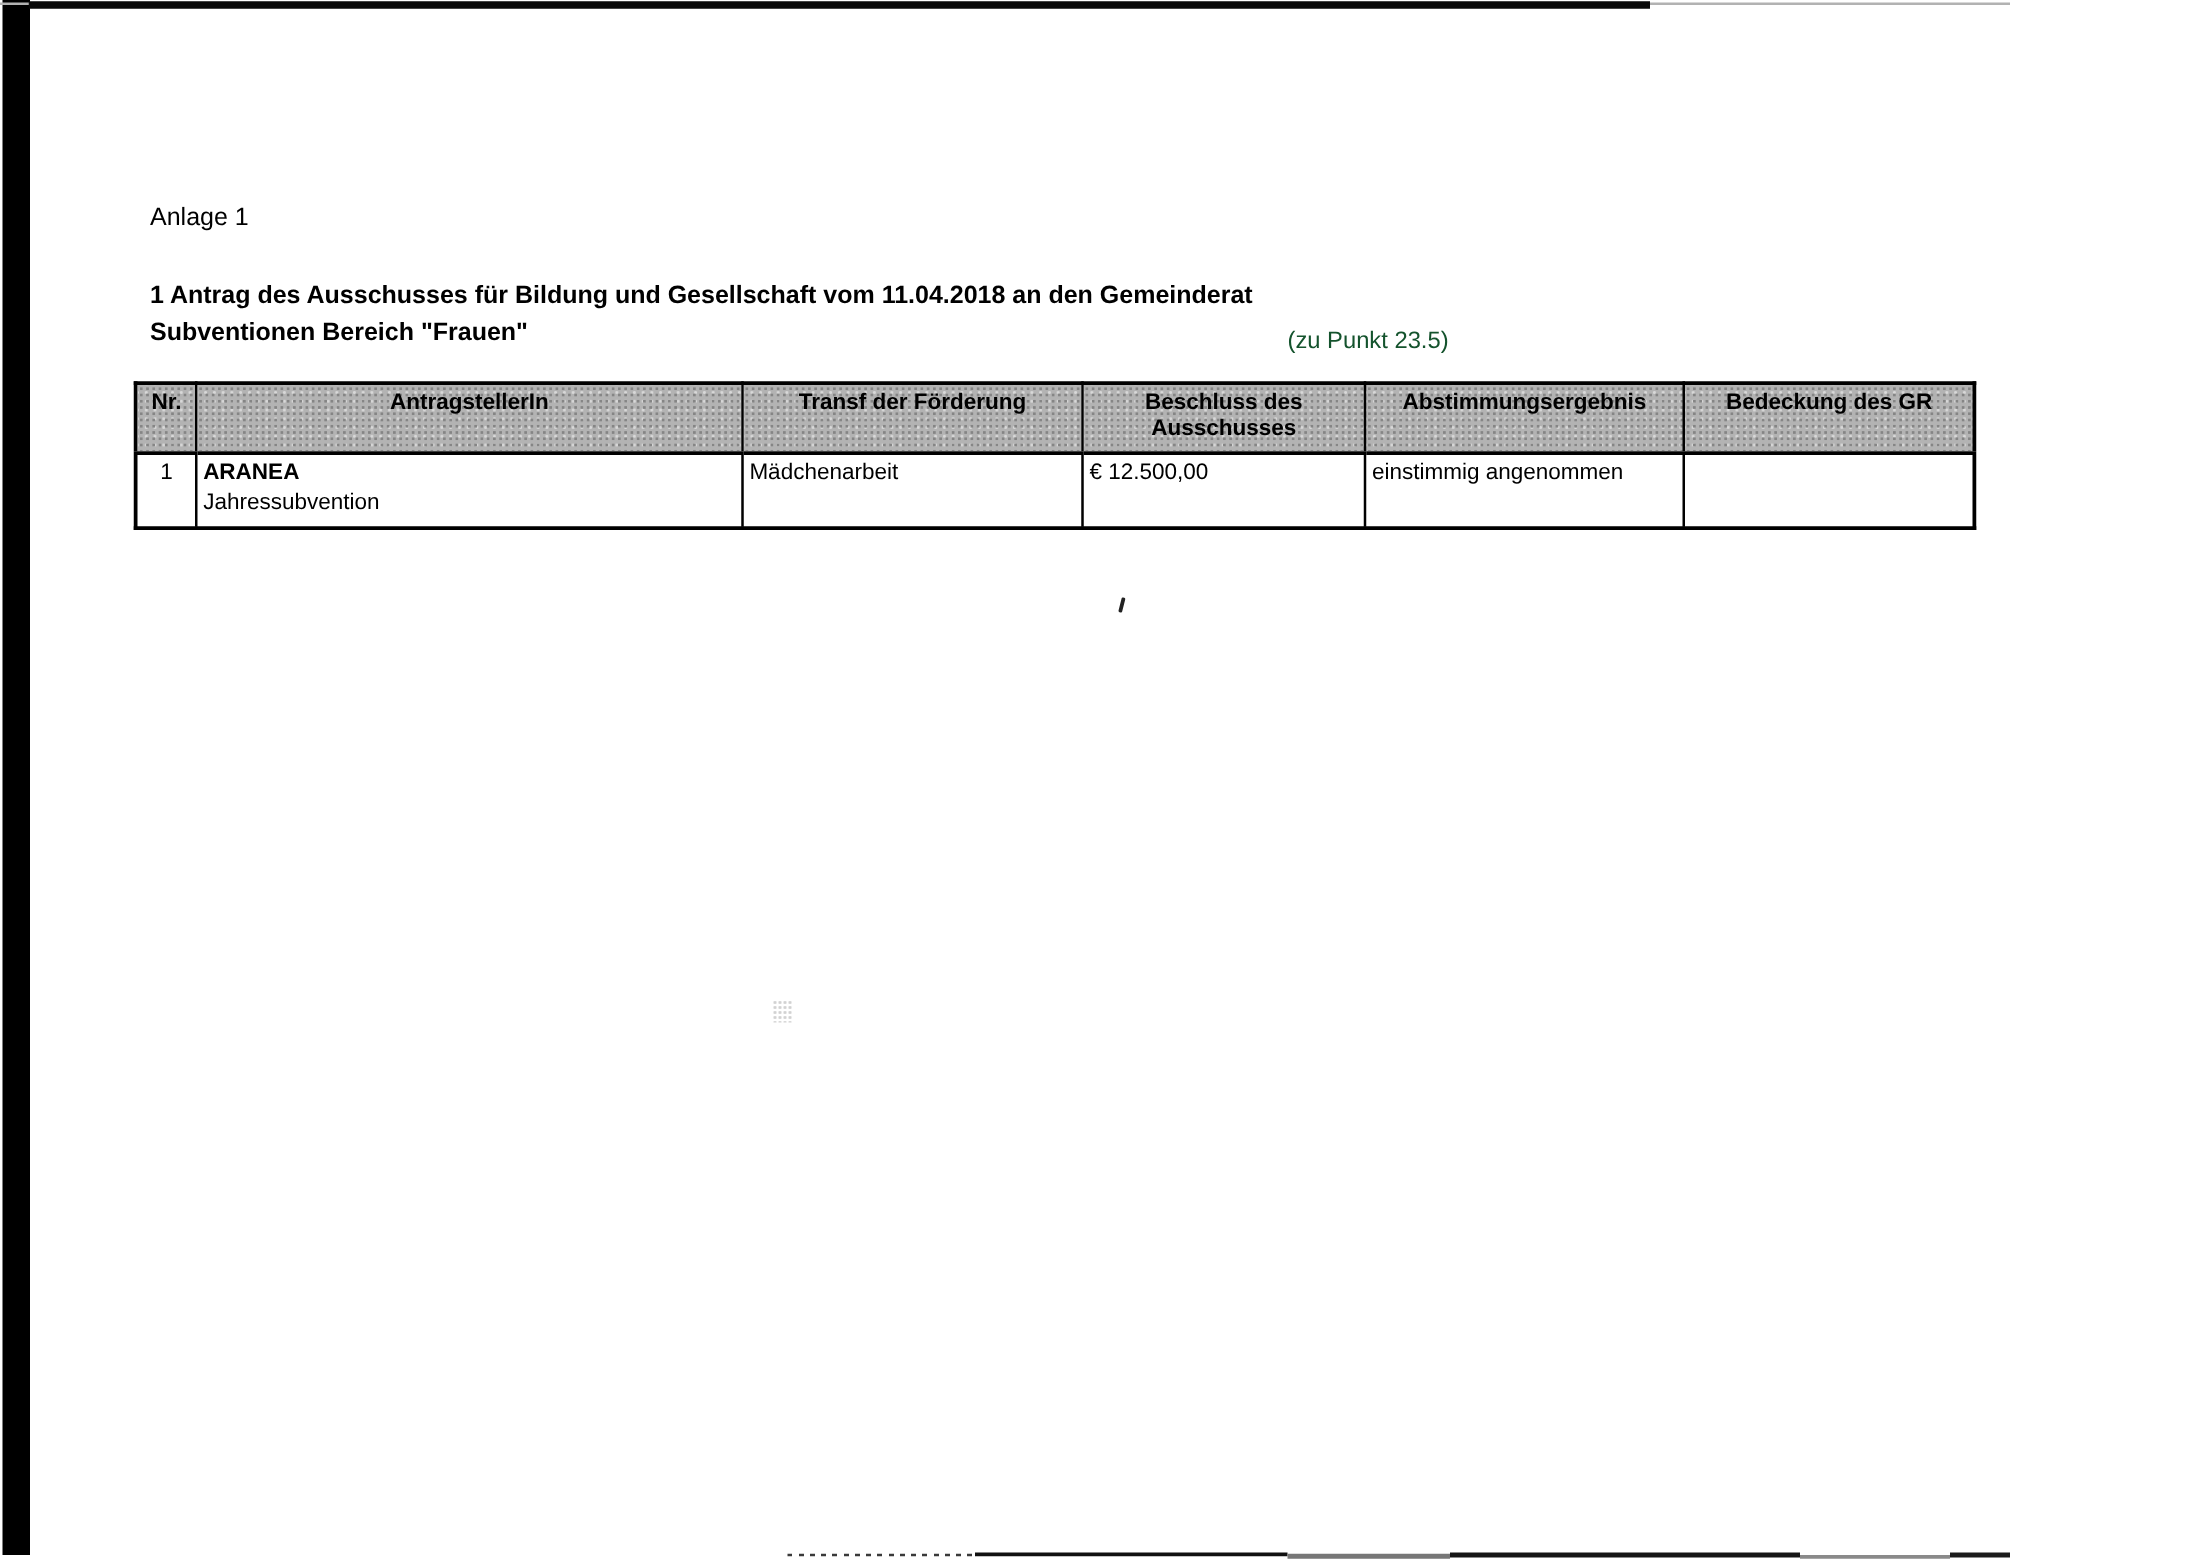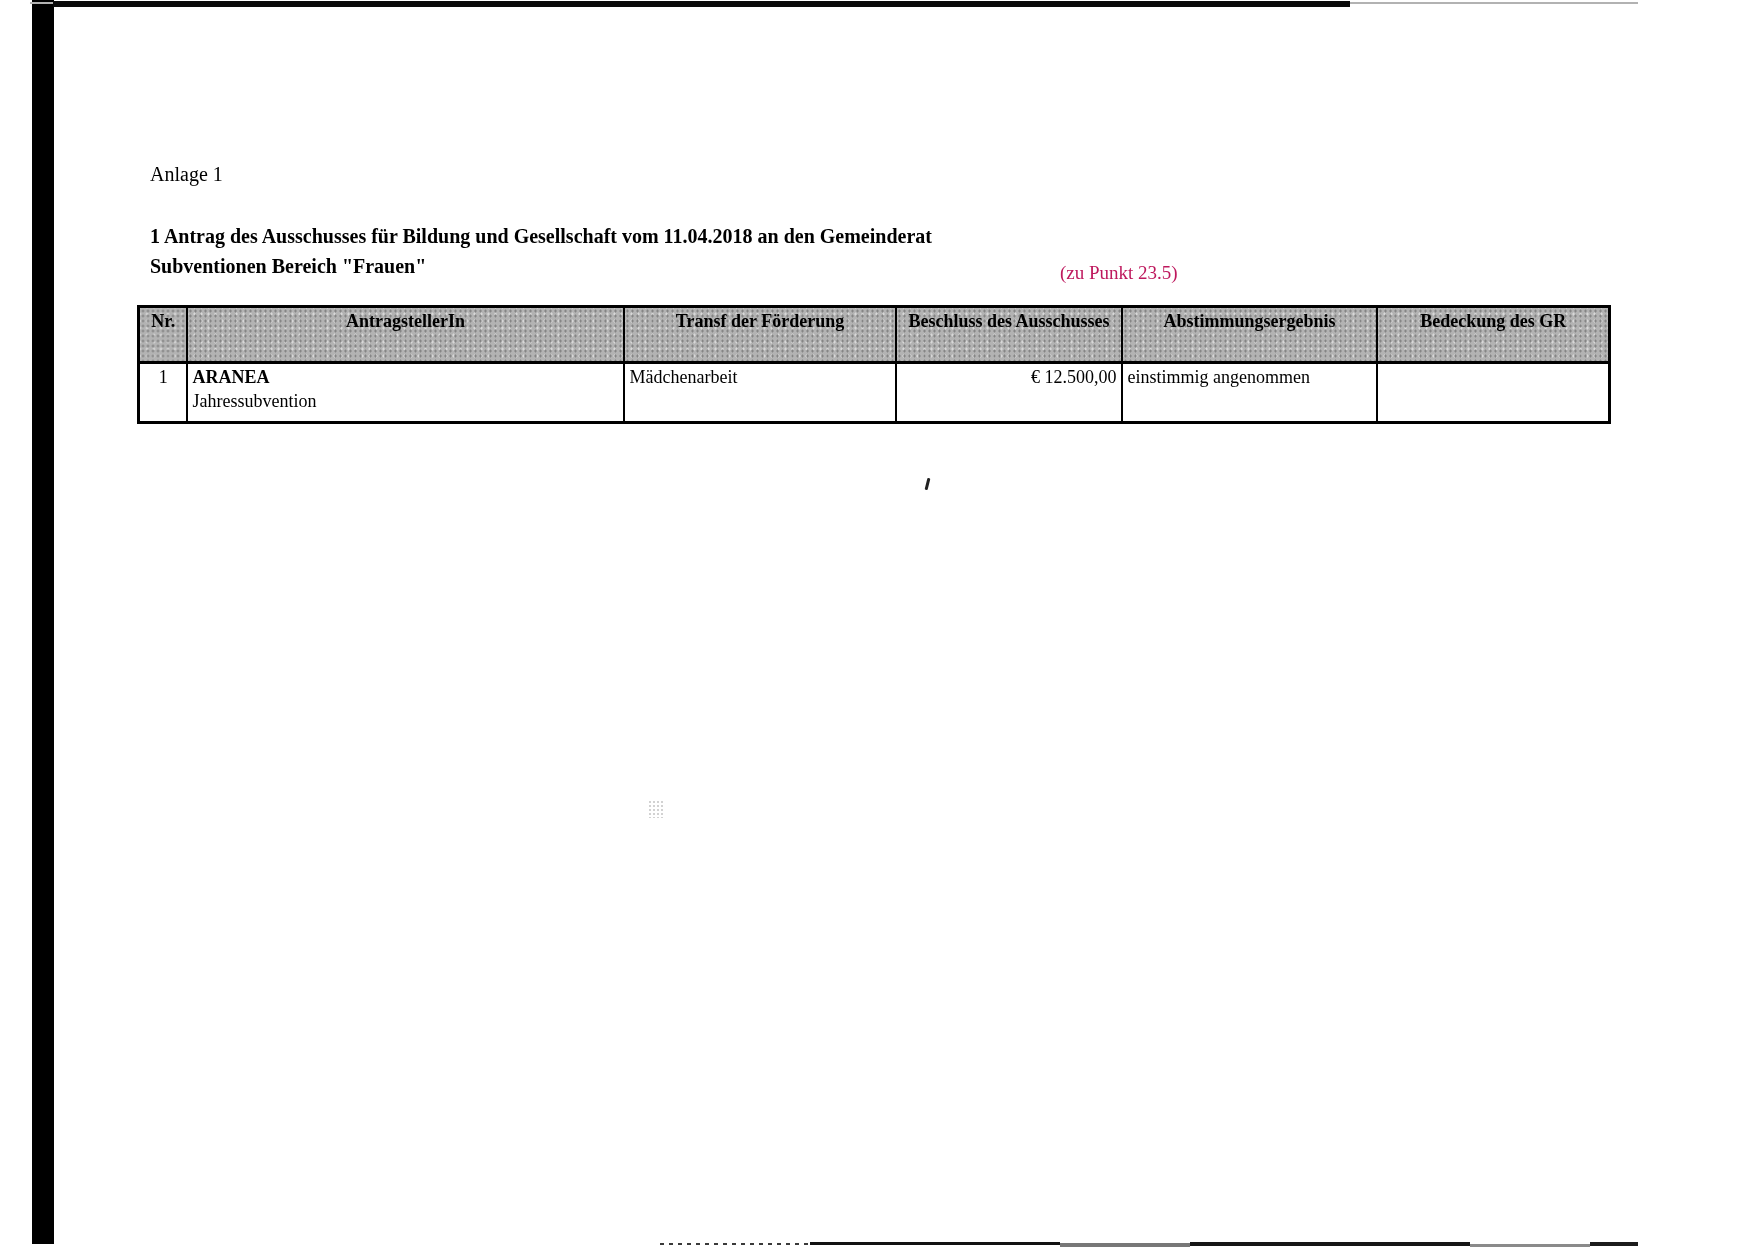--- a/index.html
+++ b/index.html
@@ -1,24 +1,23 @@
 <!DOCTYPE html>
 <html><head>
 <meta charset="utf-8">
 <style>
   html,body{margin:0;padding:0;background:#ffffff;}
   .page{
     position:relative;
     width:1608px;
     height:1250px;
     background:#ffffff;
-    font-family:Liberation Serif, serif;
+    font-family:Liberation Sans, sans-serif;
     color:#000;
     overflow:hidden;
-    margin-left:30px;
   }
   
   .left-bar{position:absolute;left:2px;top:0;width:22px;height:1244px;background:#000;}
   .top-gray-line{position:absolute;left:0;top:2px;width:1761px;height:2px;background:#b2b2b2;}
   .top-black-line{position:absolute;left:23px;top:1px;width:1297px;height:6px;background:#0a0a0a;}
   .right-line{position:absolute;left:1756px;top:266px;width:3px;height:979px;background:#2f2f2f;}
   .bseg{position:absolute;}
   .bseg1{left:630px;top:1243px;width:150px;height:2px;
     background:repeating-linear-gradient(90deg,#3a3a3a 0 4px,transparent 4px 9px);}
   .bseg2{left:780px;top:1242px;width:250px;height:3px;background:#111;}
@@ -27,21 +26,21 @@
   .bseg5{left:1440px;top:1244px;width:120px;height:3px;background:#8a8a8a;}
   .bseg6{left:1560px;top:1242px;width:198px;height:4px;background:#1c1c1c;}
   .tick-mark{position:absolute;left:896px;top:478px;width:3px;height:12px;background:#222;
     transform:rotate(14deg);border-radius:1px;}
   .smudge{position:absolute;left:618px;top:800px;width:16px;height:18px;opacity:.45;
     background-image:radial-gradient(#9a9a9a 1px,transparent 1.4px);
     background-size:4px 4px;}
   
   .anlage{position:absolute;left:120px;top:163px;font-size:20px;}
   .heading{position:absolute;left:120px;top:221px;font-size:20px;font-weight:bold;line-height:30px;white-space:nowrap;}
-  .punkt-ref{position:absolute;left:1030px;top:262px;font-size:19px;color:#be185d;}
+  .punkt-ref{position:absolute;left:1030px;top:262px;font-size:19px;color:#14532d;}
   .footer-note{position:absolute;left:109px;top:448px;font-size:20px;}
   
   .subv-table{
     position:absolute;left:107px;top:305px;
     width:1471px;
     border-collapse:collapse;
     table-layout:fixed;
     border:3px solid #000;
     font-size:18px;
   }
@@ -59,21 +58,21 @@
     border-bottom:3px solid #000;
     background-color:#b3b3b3;
     background-image:
       radial-gradient(#858585 1px,transparent 1.3px),
       radial-gradient(#d8d8d8 1px,transparent 1.3px);
     background-size:5px 5px,7px 7px;
     background-position:0 0,3px 2px;
   }
   .subv-table tbody td{height:54px;}
   .td-nr{text-align:center;}
-  .td-amount{text-align:right;}
+  .td-amount{text-align:left;}
   .org-name{font-weight:bold;}
   .org-sub{margin-top:3px;}
 </style>
 </head>
 <body>
 
 <div class="page">
 
   <div class="left-bar"></div>
   <div class="top-gray-line"></div>

